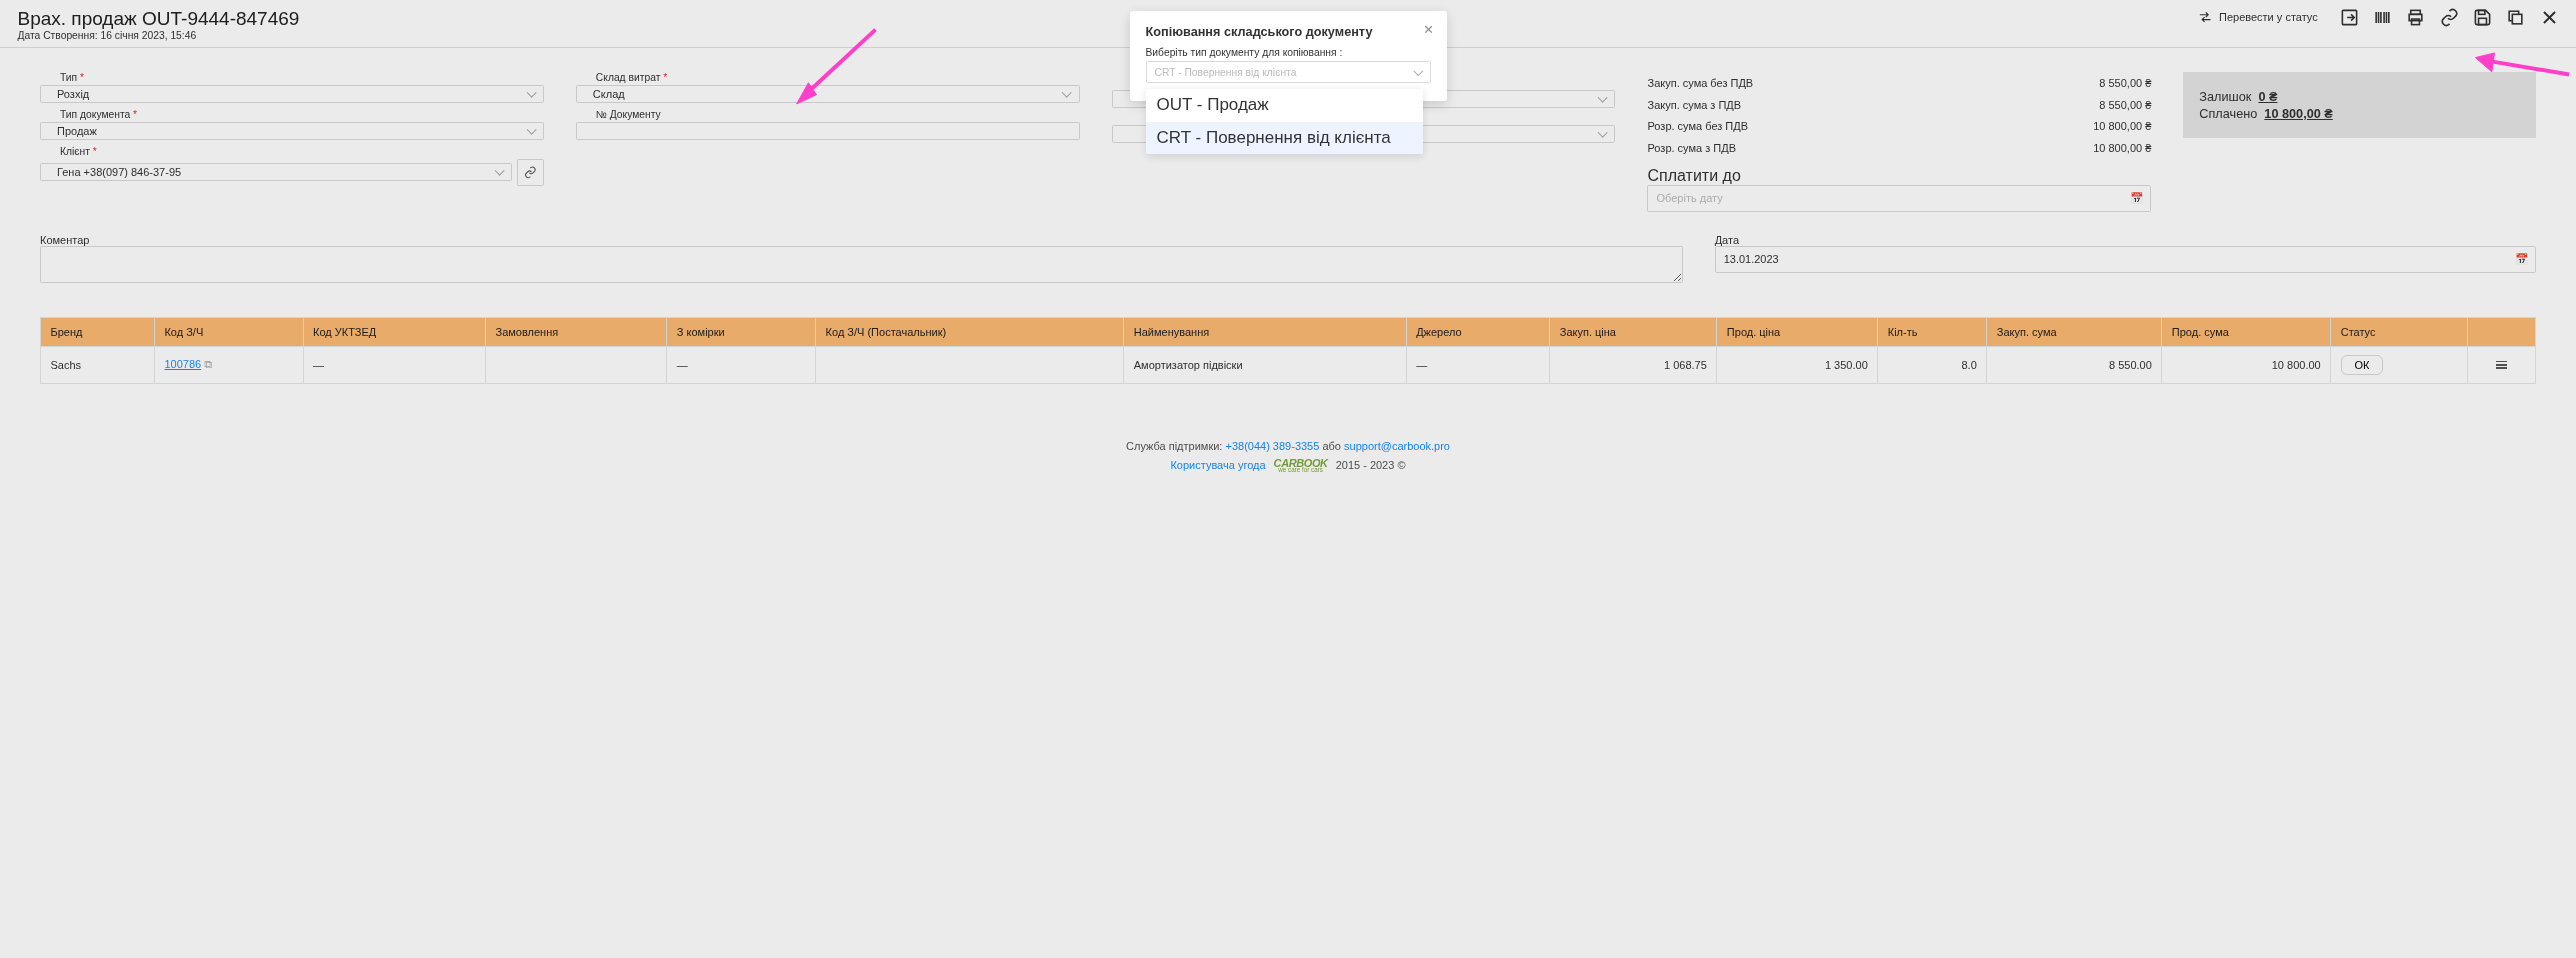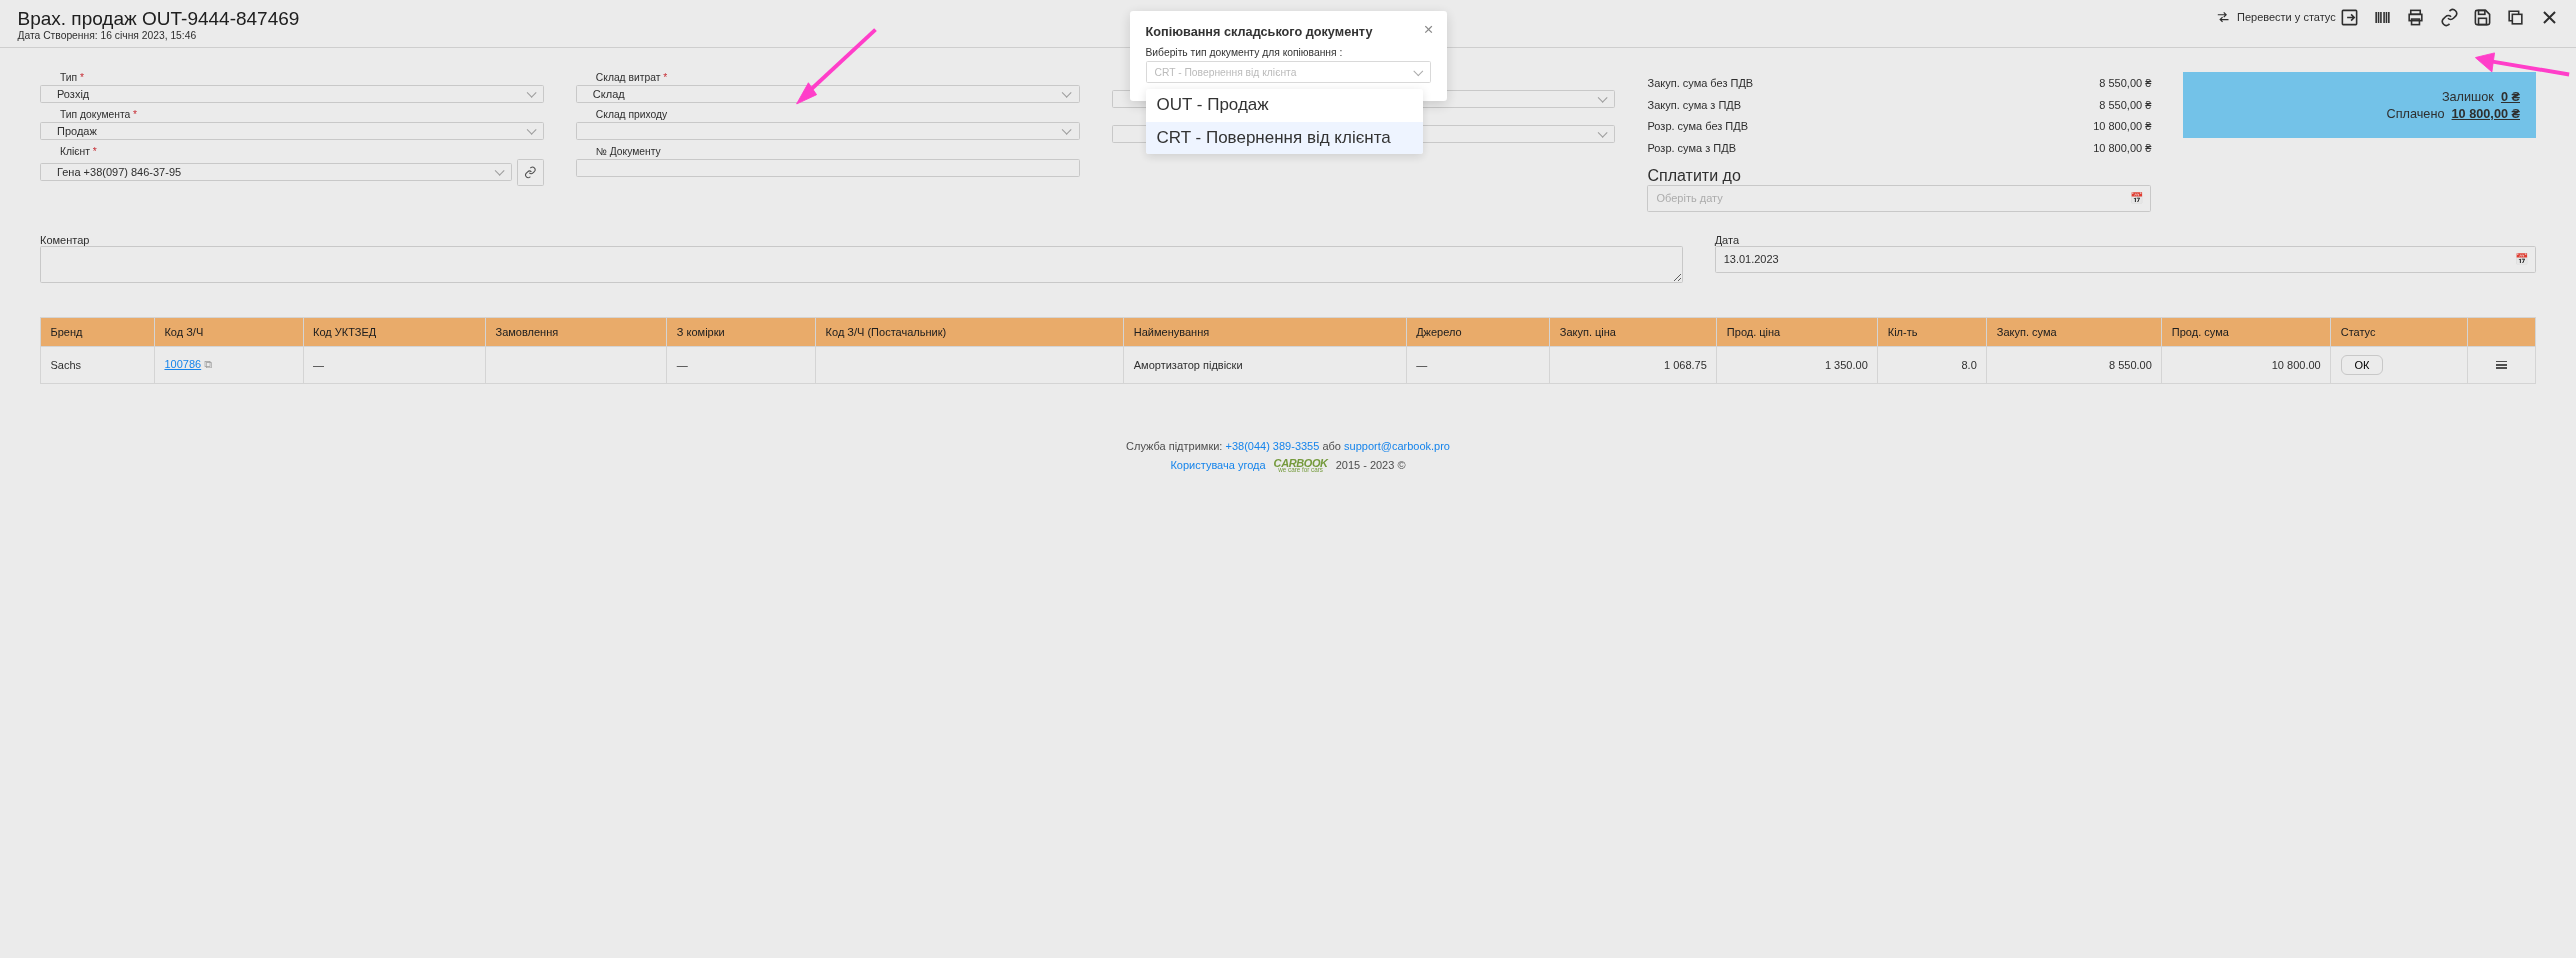--- a/index.html
+++ b/index.html
@@ -1,39 +1,39 @@
 <!DOCTYPE html>
 <html style="font-size:12.7px"><head>
 <meta charset="utf-8">
 <style>
   * { box-sizing: border-box; margin: 0; padding: 0; }
   body { font-family: -apple-system, BlinkMacSystemFont, "Segoe UI", Arial, sans-serif; font-size: 11px; color: #333; background: #fff; }
   .header { display: flex; align-items: flex-start; justify-content: space-between; padding: 8px 17.5px 6.3px; border-bottom: 0.8px solid #e0e0e0; }
   .header-left h1 { font-size: 19px; font-weight: 500; color: #222; }
   .header-left .subtitle { font-size: 10.3px; color: #333; }
-  .header-right { display: flex; align-items: center; gap: 4px; }
+  .header-right { display: flex; align-items: center; gap: 22px; }
   .status-action { display: flex; align-items: center; gap: 6.3px; cursor: pointer; }
   .icon-row { display: flex; align-items: center; gap: 14.3px; }
   .icon-btn { width: 19px; height: 19px; display: flex; align-items: center; justify-content: center; cursor: pointer; color: #333; }
   .icon-btn svg { width: 100%; height: 100%; }
   .main { padding: 24px 40px 16px; }
   .form-wrap { display: flex; gap: 32px; }
   .col { flex: 1; }
   .field { margin-bottom: 6.3px; }
   .field label { display: block; font-size: 10.3px; margin-bottom: 1.6px; color: #333; margin-left: 20px; }
   .req::after { content: " *"; color: #d9363e; }
   .select, .input { width: 100%; height: 18px; border: 0.8px solid #d9d9d9; border-radius: 1.6px; background: #fff; padding: 0 19px 0 16px; font-size: 11px; color: #333; position: relative; display: flex; align-items: center; }
   .select::after { content: ""; position: absolute; right: 8px; top: 50%; width: 6.3px; height: 6.3px; border-right: 1.2px solid #aaa; border-bottom: 1.2px solid #aaa; transform: translateY(-65%) rotate(45deg); pointer-events: none; }
   .client-row { display: flex; gap: 4.8px; align-items: center; }
   .client-row .select { flex: 1; }
   .link-box { width: 27px; height: 27px; border: 0.8px solid #d9d9d9; border-radius: 1.6px; display: flex; align-items: center; justify-content: center; cursor: pointer; }
   .totals { font-size: 11px; }
   .total-row { display: flex; justify-content: space-between; padding: 4.8px 0; }
   .total-row span:last-child { font-weight: 400; }
-  .summary-box { background: #7dd3fc; padding: 14.3px 16px; text-align: right; font-size: 12.7px; }
+  .summary-box { background: #e5e5e5; padding: 14.3px 16px; text-align: left; font-size: 12.7px; }
   .summary-box .line { margin: 3.2px 0; }
   .summary-box b { font-weight: 700; text-decoration: underline; }
   .pay-section { margin-top: 8px; }
   .pay-section label { font-size: 16px; }
   .date-input { width: 100%; height: 27px; border: 0.8px solid #d9d9d9; border-radius: 1.6px; padding: 0 24px 0 8px; display: flex; align-items: center; position: relative; color: #bbb; }
   .date-input.has-value { color: #333; }
   .date-input .cal { position: absolute; right: 6.3px; top: 50%; transform: translateY(-50%); color: #aaa; }
   .comment-row { display: flex; gap: 32px; margin-top: 22px; }
   .comment-col { flex: 2; }
   .date-col { flex: 1; }
@@ -155,24 +155,20 @@
             </div>
         </div>
       </div>
     </div>
     <div class="col">
       <div class="field">
         <label class="req">Склад витрат</label>
         <div class="select">
             <span>Склад</span>
           </div>
-      </div>
-      <div class="field">
-        <label>Склад приходу</label>
-        <div class="select"></div>
       </div>
       <div class="field">
         <label>№ Документу</label>
         <div class="input"></div>
       </div>
     </div>
     <div class="col">
       <div class="field" style="margin-top:17.5px">
         <div class="select"></div>
       </div>

